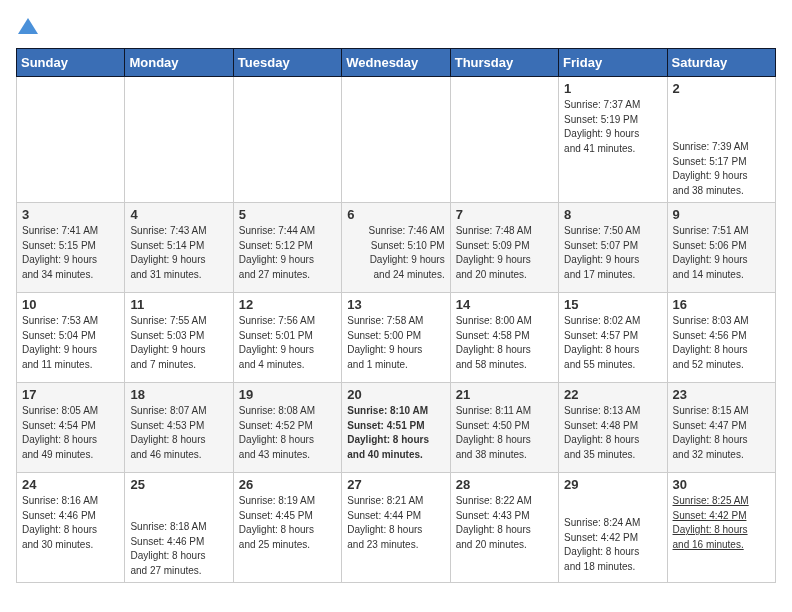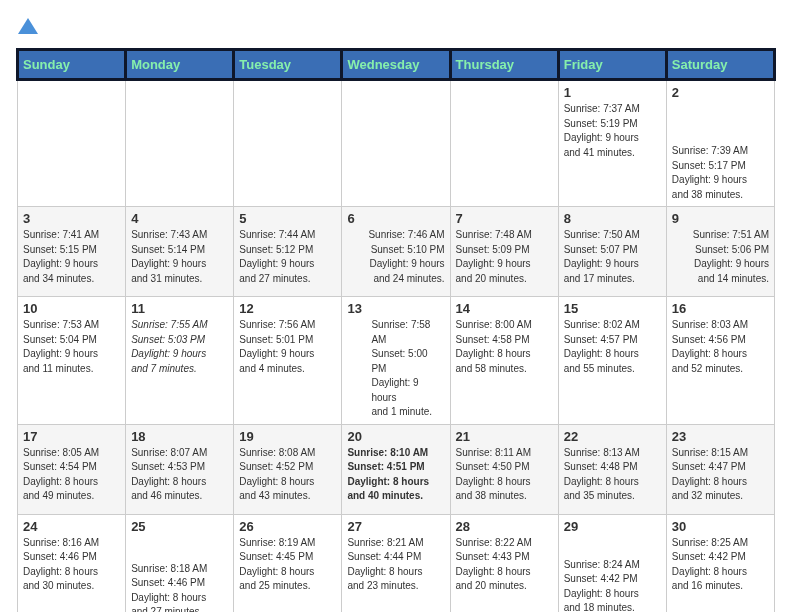--- a/index.html
+++ b/index.html
@@ -52,26 +52,26 @@
       font-size: 14px;
       color: #555;
     }
     .calendar-table {
       width: 100%;
       border-collapse: collapse;
       table-layout: fixed;
     }
     .calendar-table thead tr th {
       background: #3a6eb5;
-      color: #86efac;
+      color: #ffffff;
       font-size: 13px;
       font-weight: bold;
       padding: 6px 4px;
       text-align: left;
-      border: 3px solid #0f172a;
+      border: 1px solid #0f172a;
     }
     .calendar-table tbody tr td {
       border: 1px solid #ccc;
       vertical-align: top;
       padding: 4px 5px;
       font-size: 10.5px;
       color: #333;
       height: 90px;
       background: #fff;
     }
@@ -184,51 +184,51 @@
         </td>
         <td>
           <span class="day-number">8</span>
           <div class="day-info" style="white-space: pre-line;">Sunrise: 7:50 AM
 Sunset: 5:07 PM
 Daylight: 9 hours
 and 17 minutes.</div>
         </td>
         <td>
           <span class="day-number">9</span>
-          <div class="day-info" style="white-space: pre-line; text-align: right;">Sunrise: 7:51 AM
+          <div class="day-info" style="white-space: pre-line;">Sunrise: 7:51 AM
 Sunset: 5:06 PM
 Daylight: 9 hours
 and 14 minutes.</div>
         </td>
       </tr>
       <tr>
         <td>
           <span class="day-number">10</span>
           <div class="day-info" style="white-space: pre-line;">Sunrise: 7:53 AM
 Sunset: 5:04 PM
 Daylight: 9 hours
 and 11 minutes.</div>
         </td>
         <td>
           <span class="day-number">11</span>
-          <div class="day-info" style="white-space: pre-line; font-style: italic;">Sunrise: 7:55 AM
+          <div class="day-info" style="white-space: pre-line;">Sunrise: 7:55 AM
 Sunset: 5:03 PM
 Daylight: 9 hours
 and 7 minutes.</div>
         </td>
         <td>
           <span class="day-number">12</span>
           <div class="day-info" style="white-space: pre-line;">Sunrise: 7:56 AM
 Sunset: 5:01 PM
 Daylight: 9 hours
 and 4 minutes.</div>
         </td>
         <td>
           <span class="day-number">13</span>
-          <div class="day-info" style="white-space: pre-line; margin-left: 24px;">Sunrise: 7:58 AM
+          <div class="day-info" style="white-space: pre-line;">Sunrise: 7:58 AM
 Sunset: 5:00 PM
 Daylight: 9 hours
 and 1 minute.</div>
         </td>
         <td>
           <span class="day-number">14</span>
           <div class="day-info" style="white-space: pre-line;">Sunrise: 8:00 AM
 Sunset: 4:58 PM
 Daylight: 8 hours
 and 58 minutes.</div>
@@ -337,20 +337,20 @@
         </td>
         <td>
           <span class="day-number">29</span>
           <div class="day-info" style="white-space: pre-line; margin-top: 24px;">Sunrise: 8:24 AM
 Sunset: 4:42 PM
 Daylight: 8 hours
 and 18 minutes.</div>
         </td>
         <td>
           <span class="day-number">30</span>
-          <div class="day-info" style="white-space: pre-line;">Sunrise: 8:25 AM
+          <div class="day-info" style="white-space: pre-line; text-decoration: underline;">Sunrise: 8:25 AM
 Sunset: 4:42 PM
 Daylight: 8 hours
 and 16 minutes.</div>
         </td>
       </tr>
     </tbody>
 </table>
 
 </body></html>

